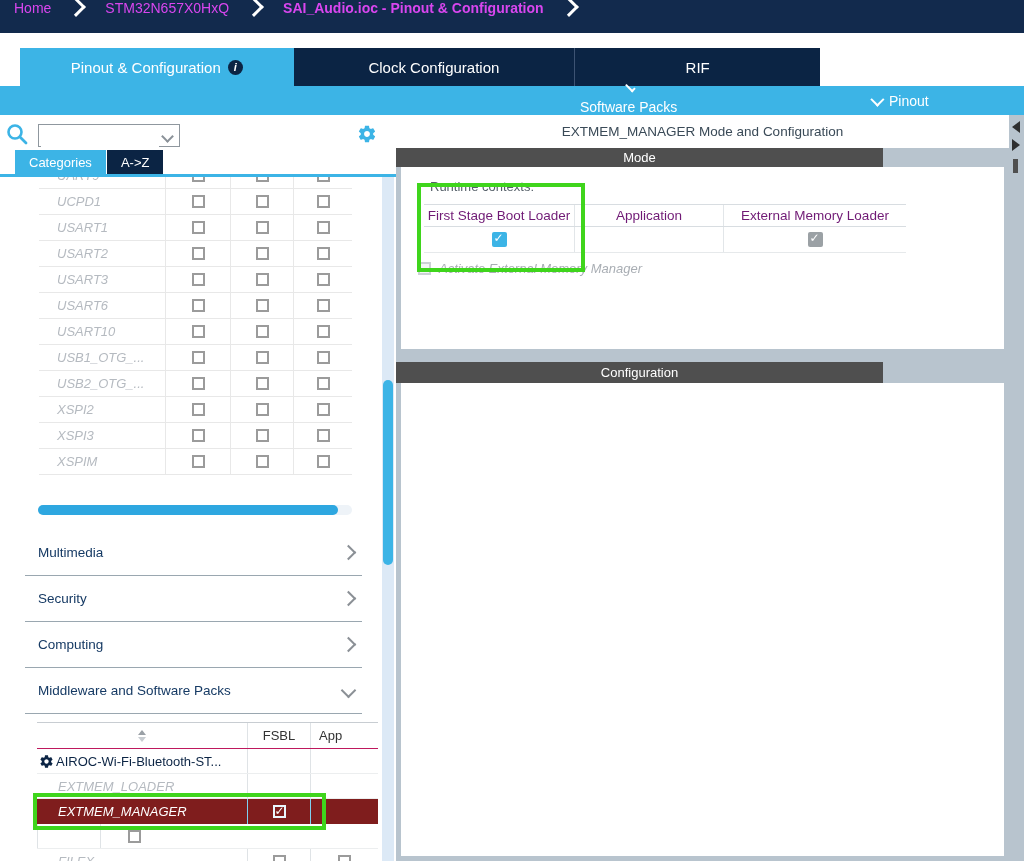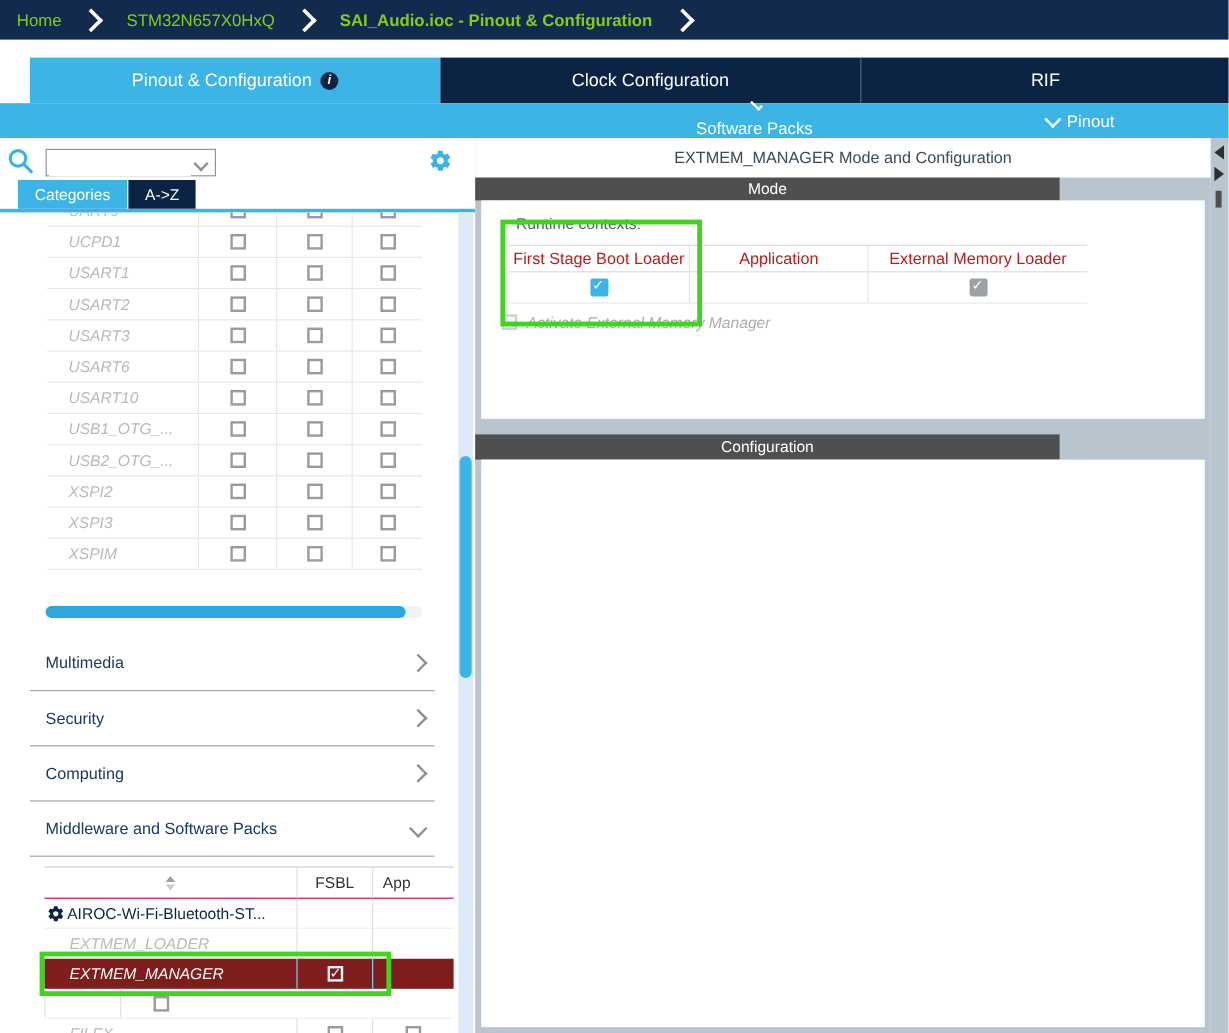--- a/index.html
+++ b/index.html
@@ -1,26 +1,26 @@
 <!DOCTYPE html>
 <html><head>
 <meta charset="utf-8">
 <style>
   html,body{margin:0;padding:0;background:#fff;}
   #app{position:relative;width:1024px;height:861px;overflow:hidden;background:#fff;
        font-family:"Liberation Sans","DejaVu Sans",sans-serif;-webkit-font-smoothing:antialiased;}
   
   .breadcrumb{position:absolute;left:0;top:0;width:1024px;height:33px;background:#122a4d;
-      display:flex;align-items:center;color:#84cc16;font-size:14px;}
+      display:flex;align-items:flex-start;color:#d946ef;font-size:14px;}
   .bc-item{margin:0 10px 0 14px;cursor:default;white-space:nowrap;}
   .bc-item.bold{font-weight:bold;}
   .bc-chev{width:11px;height:11px;border-top:3px solid #fff;border-right:3px solid #fff;
       transform:rotate(45deg);margin:0 8px;flex:0 0 auto;}
   
-  .tabstrip{position:absolute;left:0;top:48px;width:1024px;height:38px;display:flex;}
+  .tabstrip{position:absolute;left:0;top:48px;width:820px;height:38px;display:flex;}
   .tab-spacer{width:25px;background:#fff;}
   .tab{display:flex;align-items:center;justify-content:center;color:#fff;font-size:15px;gap:7px;}
   .tab.navy{background:#0b2444;}
   .tab.navy + .tab.navy{border-left:1px solid #3d5373;}
   .tab.active{background:#3cb4e6;}
   .info-icon{width:15px;height:15px;border-radius:50%;background:#0b2444;color:#fff;
       font-size:11px;font-weight:bold;font-style:italic;display:flex;align-items:center;justify-content:center;}
   .info-icon::after{content:"i";}
   
   .toolbar2{position:absolute;left:0;top:86px;width:1024px;height:29px;background:#3cb4e6;}
@@ -88,21 +88,21 @@
   .rightpanel{position:absolute;left:396px;top:115px;width:613px;height:746px;background:#b8c4ce;}
   .rp-title{position:absolute;left:0;top:0;width:613px;height:33px;background:#fff;
       display:flex;align-items:center;justify-content:center;font-size:13.5px;color:#3a4a57;}
   .rp-bar{position:absolute;left:0;width:487px;background:#4f4f4f;color:#fff;
       display:flex;align-items:center;justify-content:center;font-size:13px;}
   .modebar{top:33px;height:19px;}
   .configbar{top:247px;height:21px;}
   .modebox{position:absolute;left:5px;top:52px;width:603px;height:182px;background:#fff;}
   .bottombox{position:absolute;left:5px;top:268px;width:603px;height:473px;background:#fff;}
   .runtime-label{position:absolute;left:34px;top:64px;font-size:13px;color:#566069;}
-  .ctx-table{position:absolute;left:28px;top:89px;width:482px;font-size:13.5px;color:#b91c1c;}
+  .ctx-table{position:absolute;left:28px;top:89px;width:482px;font-size:13.5px;color:#701a75;}
   .ctx-row{display:flex;box-sizing:border-box;}
   .ctx-head{height:23px;border-top:1px solid #d8dde1;border-bottom:1px solid #d8dde1;}
   .ctx-body{height:26px;border-bottom:1px solid #e6e9eb;}
   .ctx-cell{box-sizing:border-box;display:flex;align-items:center;justify-content:center;border-right:1px solid #e2e6e9;}
   .ctx-cell.c0{width:151px;}.ctx-cell.c1{width:149px;}.ctx-cell.c2{width:182px;border-right:none;}
   .cb.big{width:15px;height:15px;border:none;border-radius:2px;position:relative;}
   .cb.big::after{content:"✓";position:absolute;left:2px;top:-1px;color:#fff;font-size:12px;font-weight:bold;}
   .cb.big.blue{background:#3cb4e6;}
   .cb.big.gray{background:#9ba1a5;}
   .activate-row{position:absolute;left:22px;top:146px;display:flex;align-items:center;gap:8px;}

